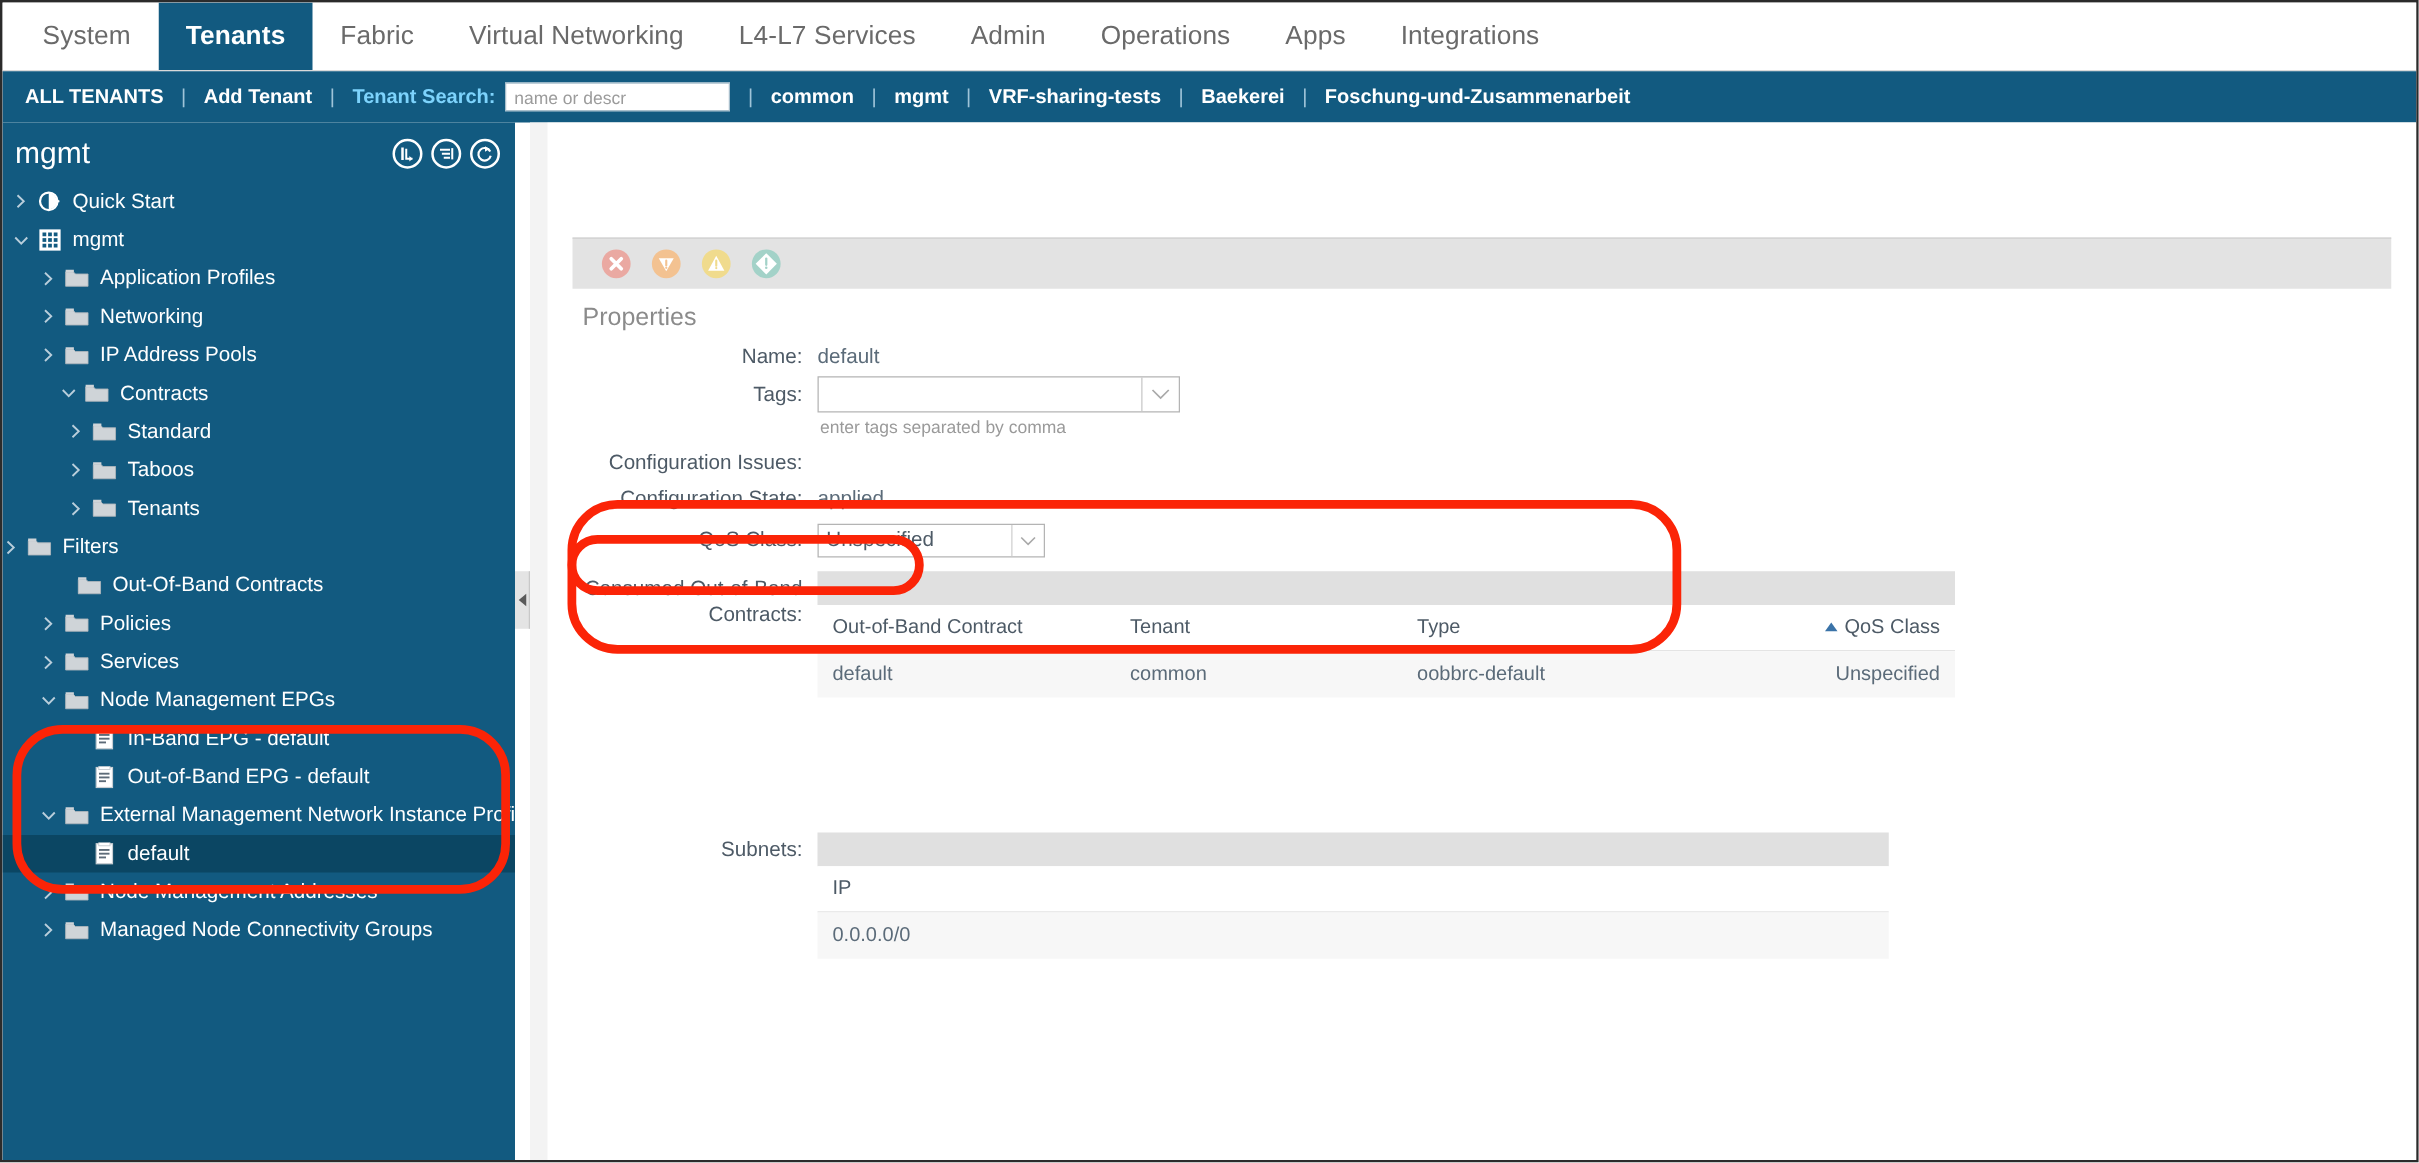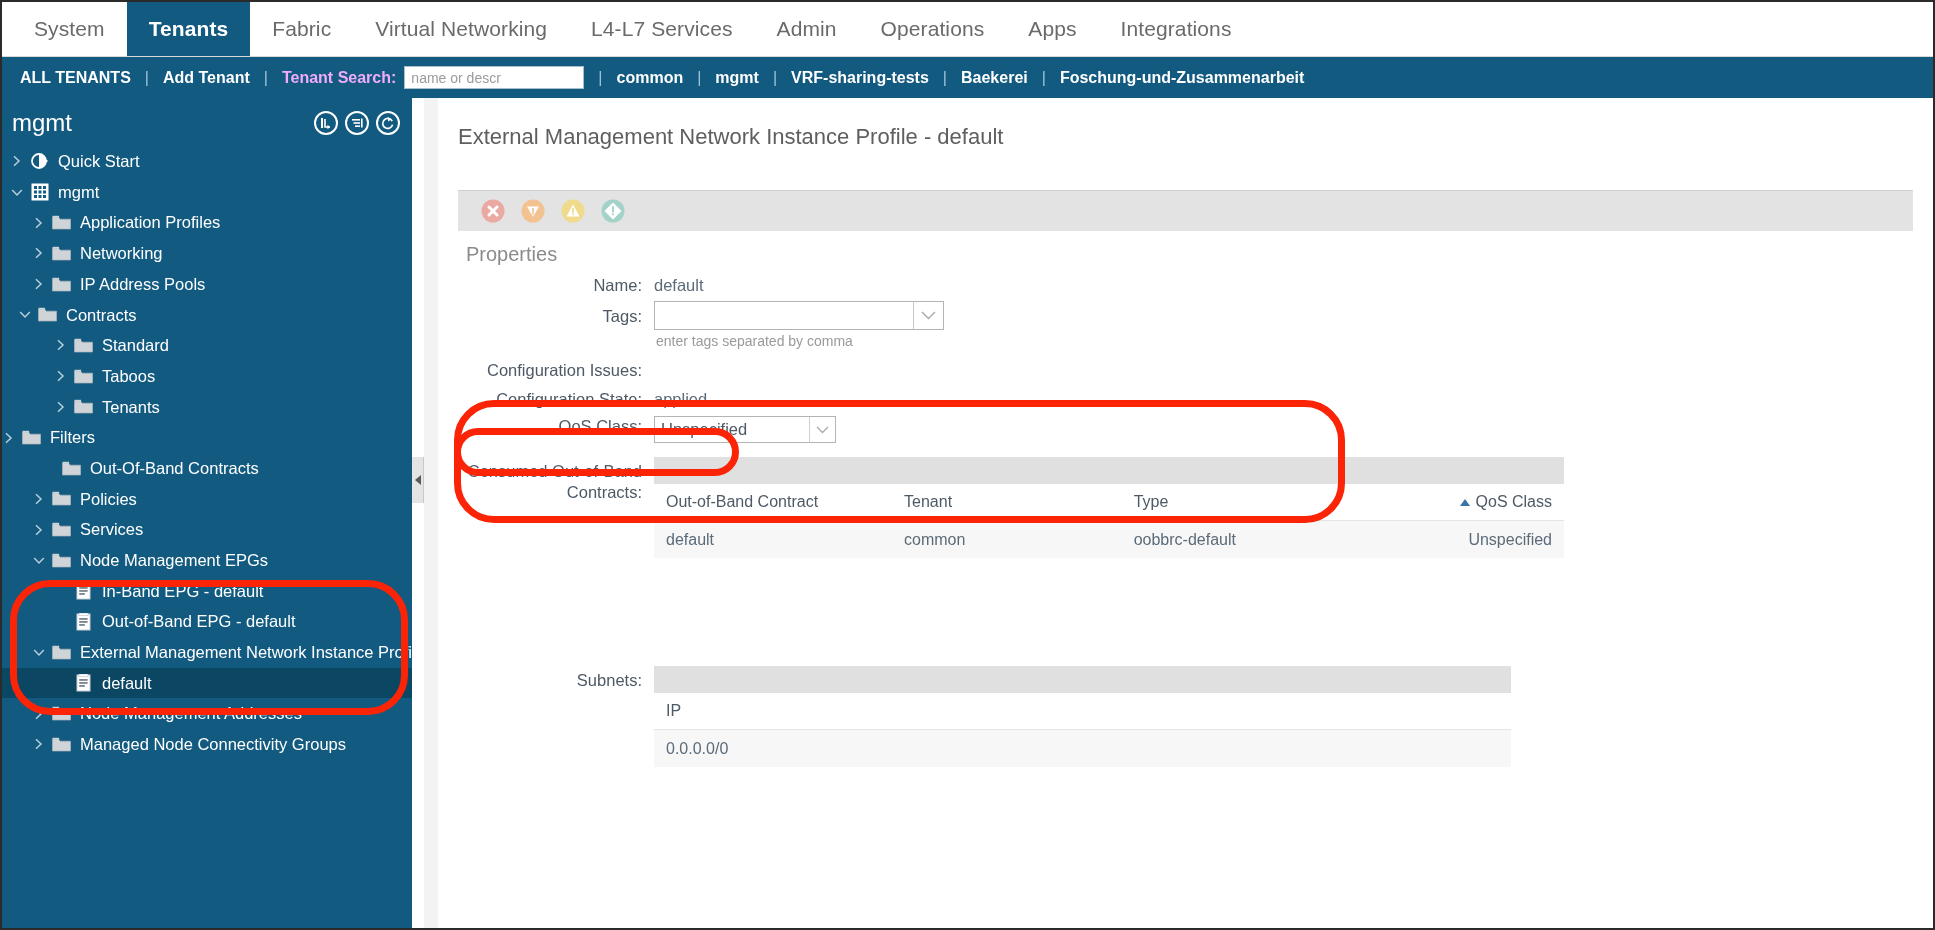--- a/index.html
+++ b/index.html
@@ -57,21 +57,21 @@
     cursor: pointer;
     white-space: nowrap;
   }
   .tenantbar .tb-sep {
     color: #9fc4d8;
     margin: 0 14px;
     font-weight: normal;
   }
   .tenantbar .tb-label {
     font-weight: bold;
-    color: #f0abfc;
+    color: #7dd3fc;
     margin-right: 8px;
     white-space: nowrap;
   }
   .tenant-search {
     width: 180px; height: 23px;
     border: 1px solid #a8bfcc;
     background: #ffffff;
     font-size: 14px;
     color: #ef4444;
     padding: 0 6px;
@@ -419,21 +419,21 @@
             </svg>
           </span>
           <span class="ic">
             <svg width="19" height="15" viewBox="0 0 19 15">
               <path d="M0.5 2.5 L0.5 14 L18.5 14 L18.5 4.2 L8.4 4.2 L6.7 2.5 Z" fill="#cfd4d8" stroke="#aeb6bc" stroke-width="0.7"></path>
               <rect x="0.5" y="0.8" width="6.6" height="2" fill="#cfd4d8"></rect>
             </svg>
           </span>
           <span class="lbl">IP Address Pools</span>
         </div>
-        <div class="tree-row" style="padding-left: 16px;">
+        <div class="tree-row" style="padding-left: 46px;">
           <span class="twisty">
             <svg class="tw-down" width="12" height="9" viewBox="0 0 12 9">
               <path d="M1.2 2 L6 7 L10.8 2" stroke="#b9cedb" stroke-width="1.5" fill="none"></path>
             </svg>
           </span>
           <span class="ic">
             <svg width="19" height="15" viewBox="0 0 19 15">
               <path d="M0.5 2.5 L0.5 14 L18.5 14 L18.5 4.2 L8.4 4.2 L6.7 2.5 Z" fill="#cfd4d8" stroke="#aeb6bc" stroke-width="0.7"></path>
               <rect x="0.5" y="0.8" width="6.6" height="2" fill="#cfd4d8"></rect>
             </svg>
@@ -648,21 +648,20 @@
       </div>
   </div>
 
   <div class="collapse-handle">
     <span class="arr"></span>
   </div>
 
   <div class="main">
     <div class="main-inner">
 
-      <div class="page-title">External Management Network Instance Profile - default</div>
 
       <div class="fault-bar">
         <svg class="fault-ico" viewBox="0 0 26 26">
           <circle cx="13" cy="13" r="11.5" fill="#eaa9a2"></circle>
           <path d="M9 9 L17 17 M17 9 L9 17" stroke="#fff" stroke-width="3" stroke-linecap="round"></path>
         </svg>
         <svg class="fault-ico" viewBox="0 0 26 26">
           <circle cx="13" cy="13" r="11.5" fill="#f3c291"></circle>
           <path d="M7 8.5 L19 8.5 L13 19 Z" fill="#fff"></path>
           <path d="M13 10.5 L13 14.4" stroke="#f3c291" stroke-width="1.7" stroke-linecap="round"></path>
@@ -709,21 +708,21 @@
         <div class="frow" style="height:32px;align-items:center;margin-top:5px;">
           <div class="flabel">Configuration Issues:</div>
           <div class="fvalue" style="padding-left:6px;"></div>
         </div>
 
         <div class="frow" style="height:27px;align-items:center;">
           <div class="flabel">Configuration State:</div>
           <div class="fvalue" style="padding-left:6px;">applied</div>
         </div>
 
-        <div class="frow" style="height:33px;align-items:flex-start;margin-top:3px;">
+        <div class="frow" style="height:33px;align-items:center;margin-top:3px;">
           <div class="flabel">QoS Class:</div>
           <div style="padding-left:6px;">
             <div class="qos-box">
               <div class="qtext">Unspecified</div>
               <div class="qcaret">
                 <svg width="13" height="8" viewBox="0 0 13 8">
                     <path d="M1 1 L6.5 6.5 L12 1" stroke="#a9a9a9" stroke-width="1.3" fill="none"></path>
                   </svg>
               </div>
             </div>

